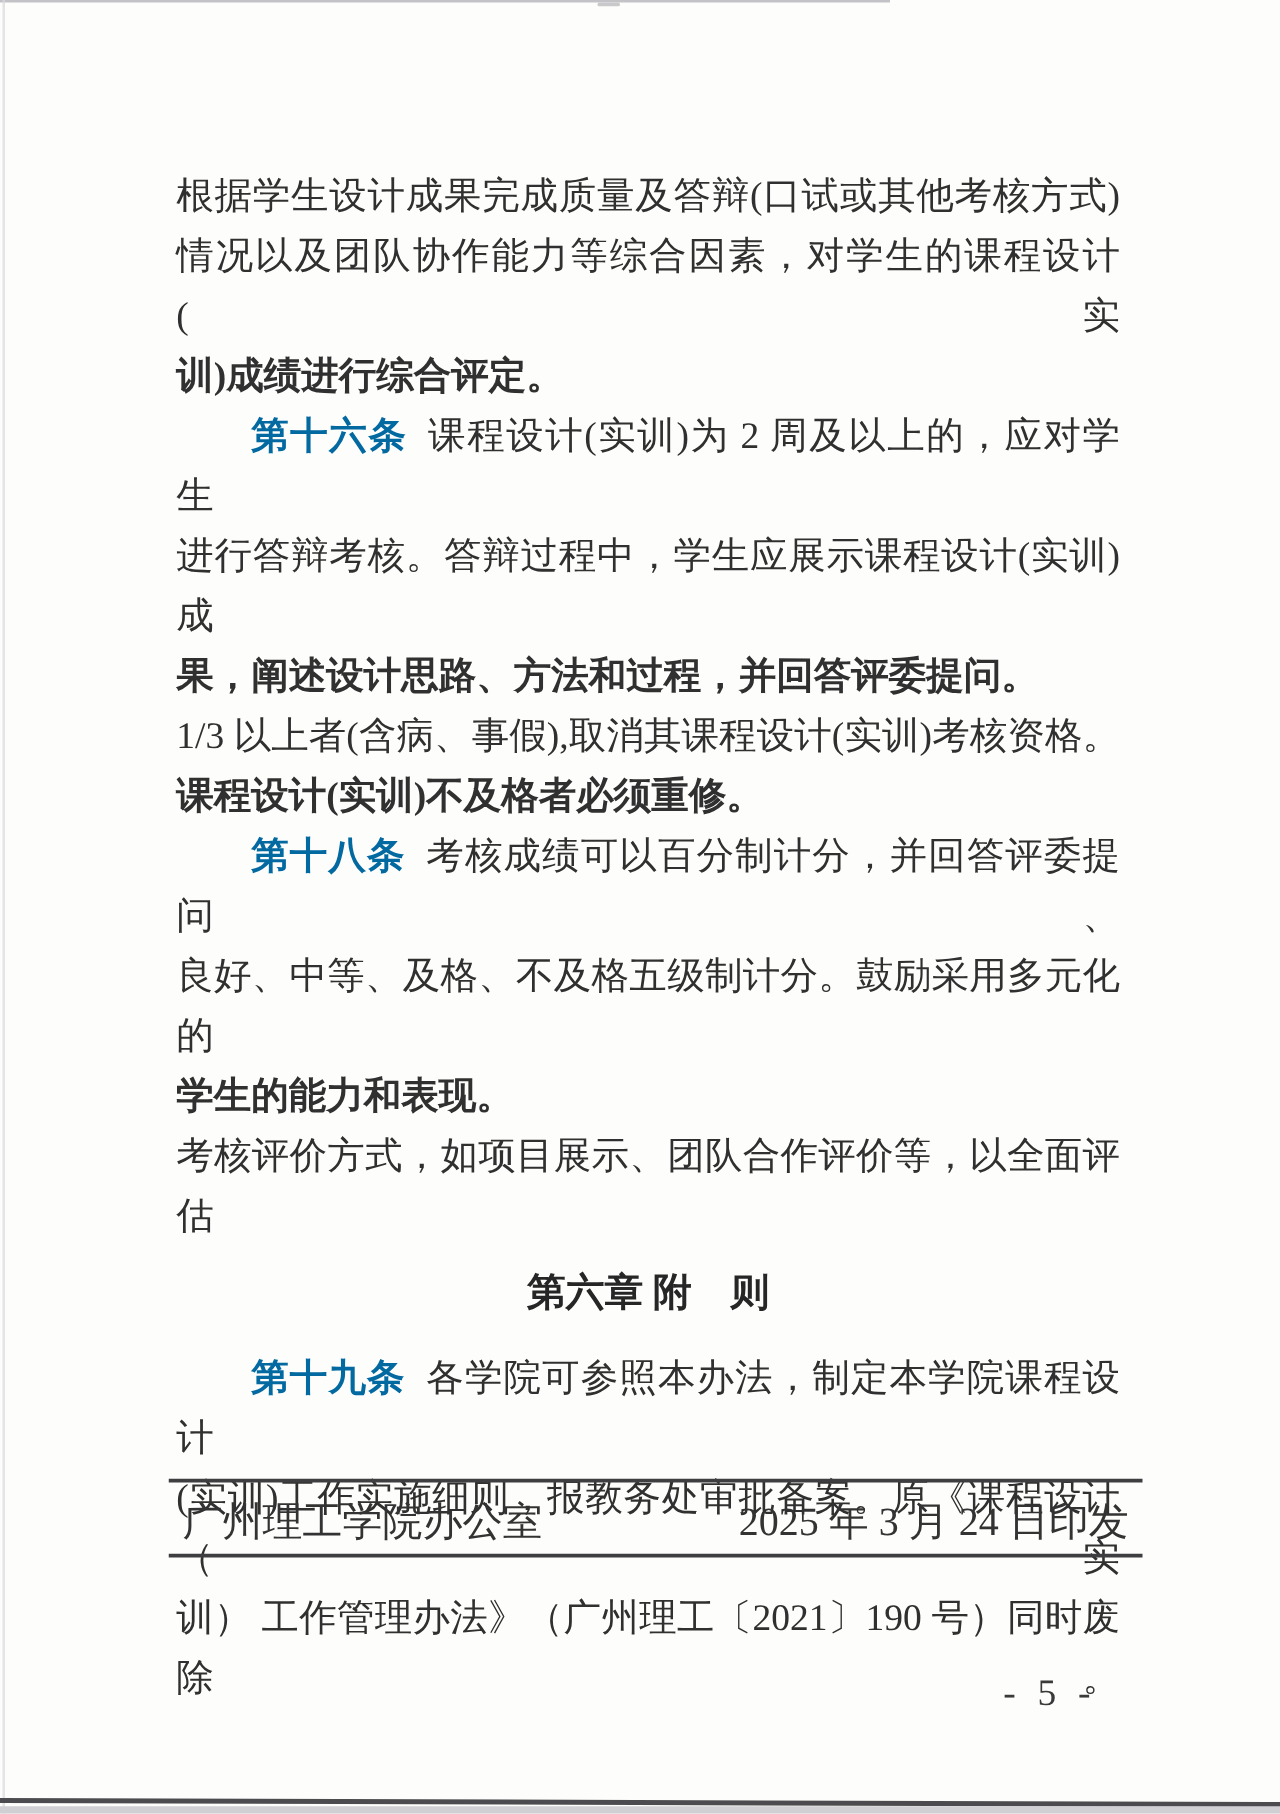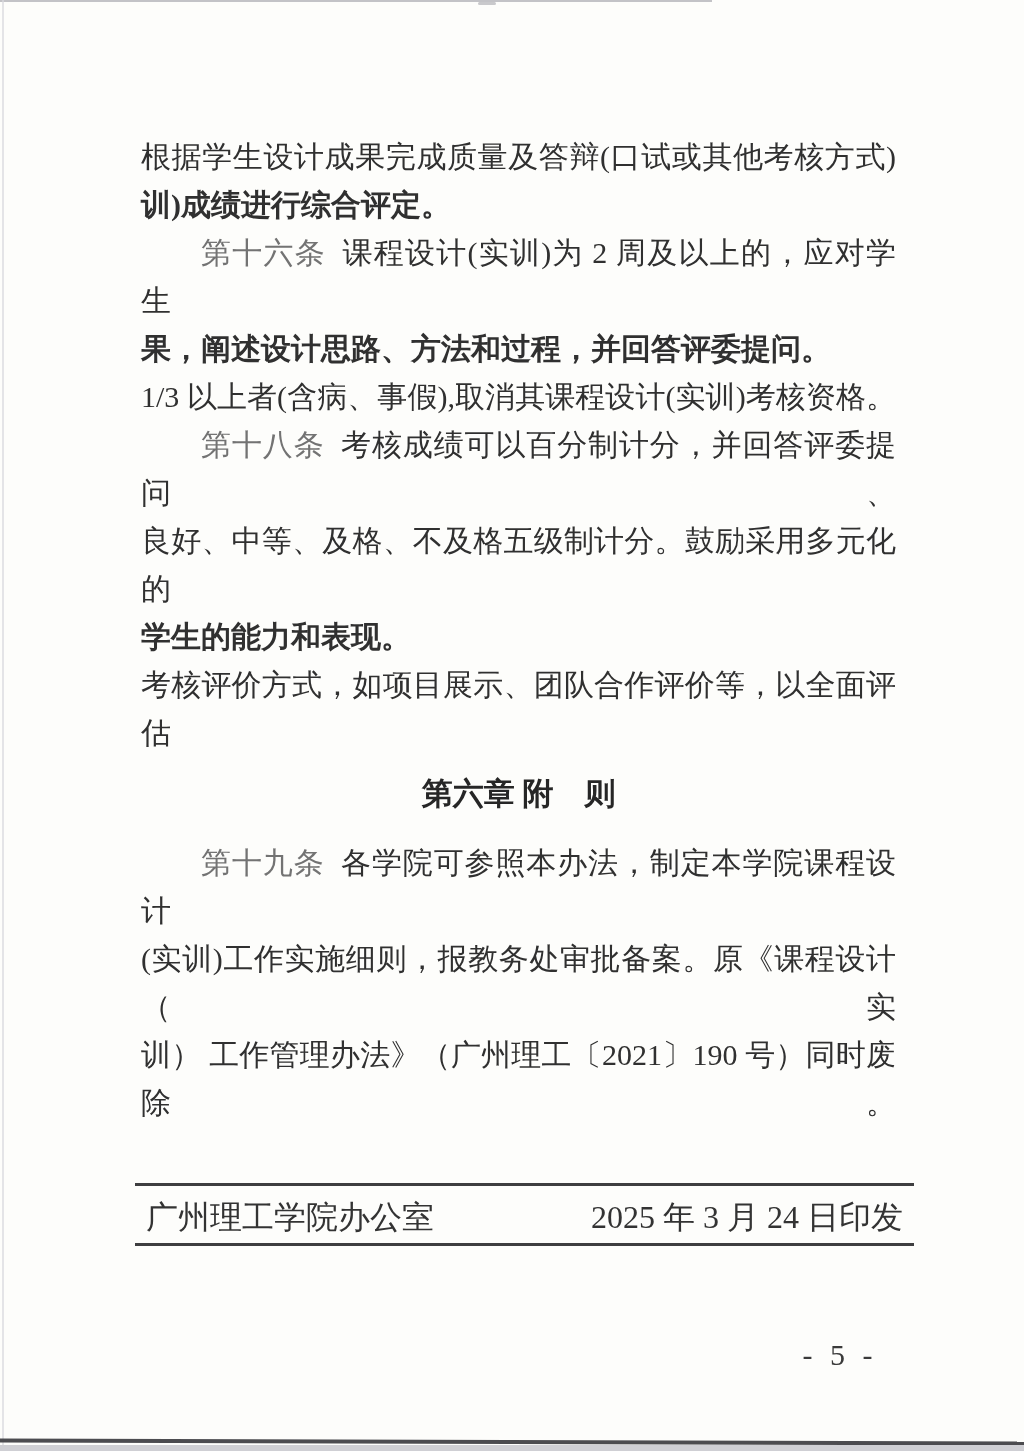--- a/index.html
+++ b/index.html
@@ -23,21 +23,21 @@
   
   .text-block {
     position: absolute; left: 141px; top: 133px; width: 755px;
     font-size: 30px; line-height: 48px;
     text-justify: inter-character;
   }
   .line { text-align: justify; }
   .line.j { text-align-last: justify; }
   .line.last { text-align-last: left; font-weight: bold; }
   .ind { text-indent: 2em; }
-  b.term { font-weight: 400; color: #737373; margin-right: 0.55em; }
+  b.term { font-weight: 700; color: #0369a1; margin-right: 0.55em; }
 
   .chapter {
     margin: 13px 0 21px 0;
     font-size: 31px; line-height: 48px;
     font-weight: 700; color: #262626;
     text-align: right; text-align-last: center;
     text-indent: 0;
   }
 
   
@@ -61,26 +61,29 @@
 
 <div class="page">
 
   <div class="edge-top"></div>
   <div class="edge-smudge"></div>
   <div class="edge-left"></div>
 
   <div class="text-block">
 
     <div class="line j">根据学生设计成果完成质量及答辩(口试或其他考核方式)</div>
+    <div class="line j">情况以及团队协作能力等综合因素，对学生的课程设计(实</div>
     <div class="line last">训)成绩进行综合评定。</div>
 
     <div class="line j ind"><b class="term">第十六条</b><span>课程设计(实训)为 2 周及以上的，应对学生</span></div>
+    <div class="line j">进行答辩考核。答辩过程中，学生应展示课程设计(实训)成</div>
     <div class="line last">果，阐述设计思路、方法和过程，并回答评委提问。</div>
 
     <div class="line j">1/3 以上者(含病、事假),取消其课程设计(实训)考核资格。</div>
+    <div class="line last">课程设计(实训)不及格者必须重修。</div>
 
     <div class="line j ind"><b class="term">第十八条</b><span>考核成绩可以百分制计分，并回答评委提问、</span></div>
     <div class="line j">良好、中等、及格、不及格五级制计分。鼓励采用多元化的</div>
     <div class="line last">学生的能力和表现。</div>
     <div class="line j">考核评价方式，如项目展示、团队合作评价等，以全面评估</div>
 
     <div class="line chapter">第六章 附　则</div>
 
     <div class="line j ind"><b class="term">第十九条</b><span>各学院可参照本办法，制定本学院课程设计</span></div>
     <div class="line j">(实训)工作实施细则，报教务处审批备案。原《课程设计（实</div>

